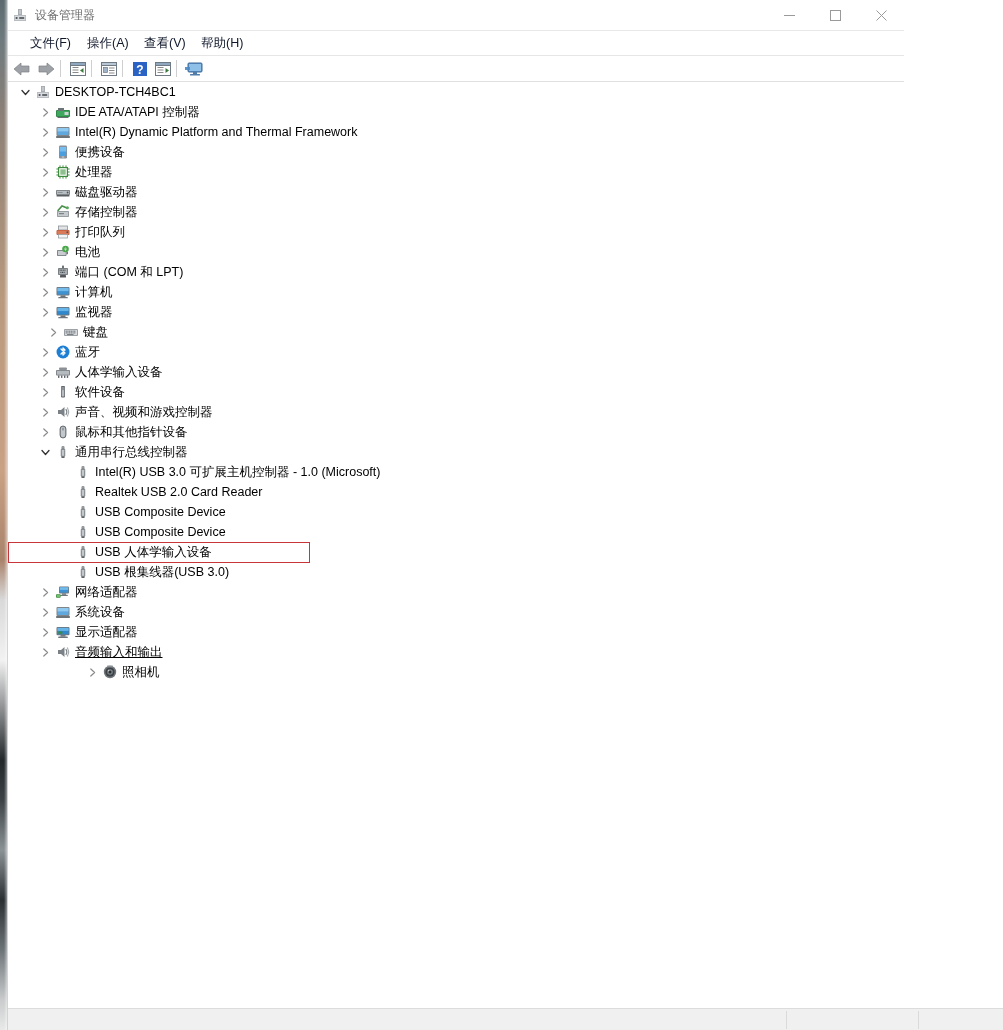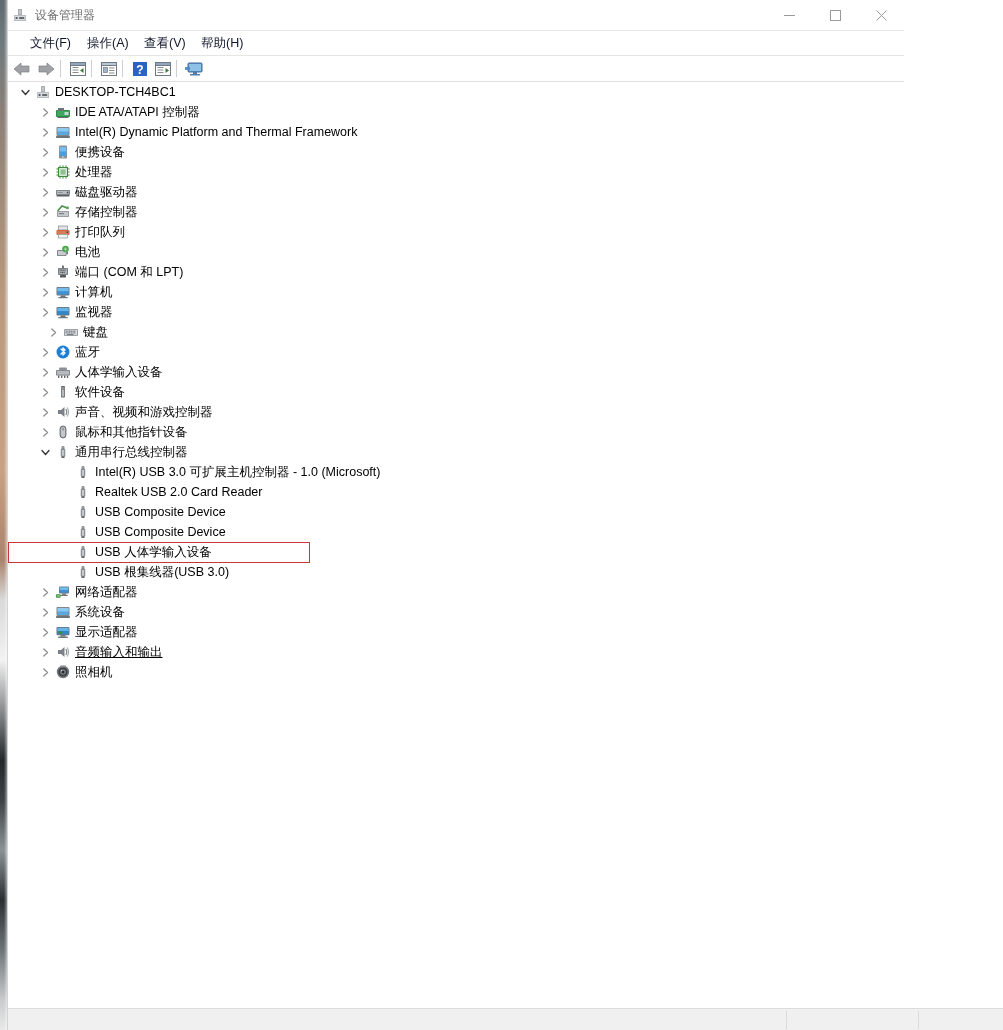--- a/index.html
+++ b/index.html
@@ -746,21 +746,21 @@
               <path d="M2.8 1 L6.6 4.5 L2.8 8" fill="none" stroke="#8a8a8a" stroke-width="1.2" stroke-linecap="round" stroke-linejoin="round"></path>
             </svg>
           </div>
           <div class="node-icon" style="left: 47px;"><svg width="16" height="16" viewBox="0 0 16 16">
               <path d="M3 6 L6 6 L9.5 3 L9.5 13 L6 10 L3 10 Z" fill="#7b8186"></path>
               <path d="M11 5.4 Q12.8 8 11 10.6" fill="none" stroke="#7b8186" stroke-width="1.1" stroke-linecap="round"></path>
               <path d="M12.6 3.8 Q15.2 8 12.6 12.2" fill="none" stroke="#9aa0a4" stroke-width="1" stroke-linecap="round"></path>
             </svg></div>
           <div class="node-label" style="left: 67px; text-decoration: underline;">音频输入和输出</div>
         </div>
-        <div class="row" style="top: 580px;">
+        <div class="row" style="top: 580px; margin-left: 47px;">
           <div class="twisty" style="left: 29px;">
             <svg width="9" height="9" viewBox="0 0 9 9">
               <path d="M2.8 1 L6.6 4.5 L2.8 8" fill="none" stroke="#8a8a8a" stroke-width="1.2" stroke-linecap="round" stroke-linejoin="round"></path>
             </svg>
           </div>
           <div class="node-icon" style="left: 47px;"><svg width="16" height="16" viewBox="0 0 16 16">
               <circle cx="8" cy="8" r="6.2" fill="#6f757a"></circle>
               <circle cx="8" cy="8" r="4.6" fill="#3c4145"></circle>
               <circle cx="8" cy="8" r="2.8" fill="#7e858a"></circle>
               <circle cx="8" cy="8" r="1.5" fill="#2b2f32"></circle>

